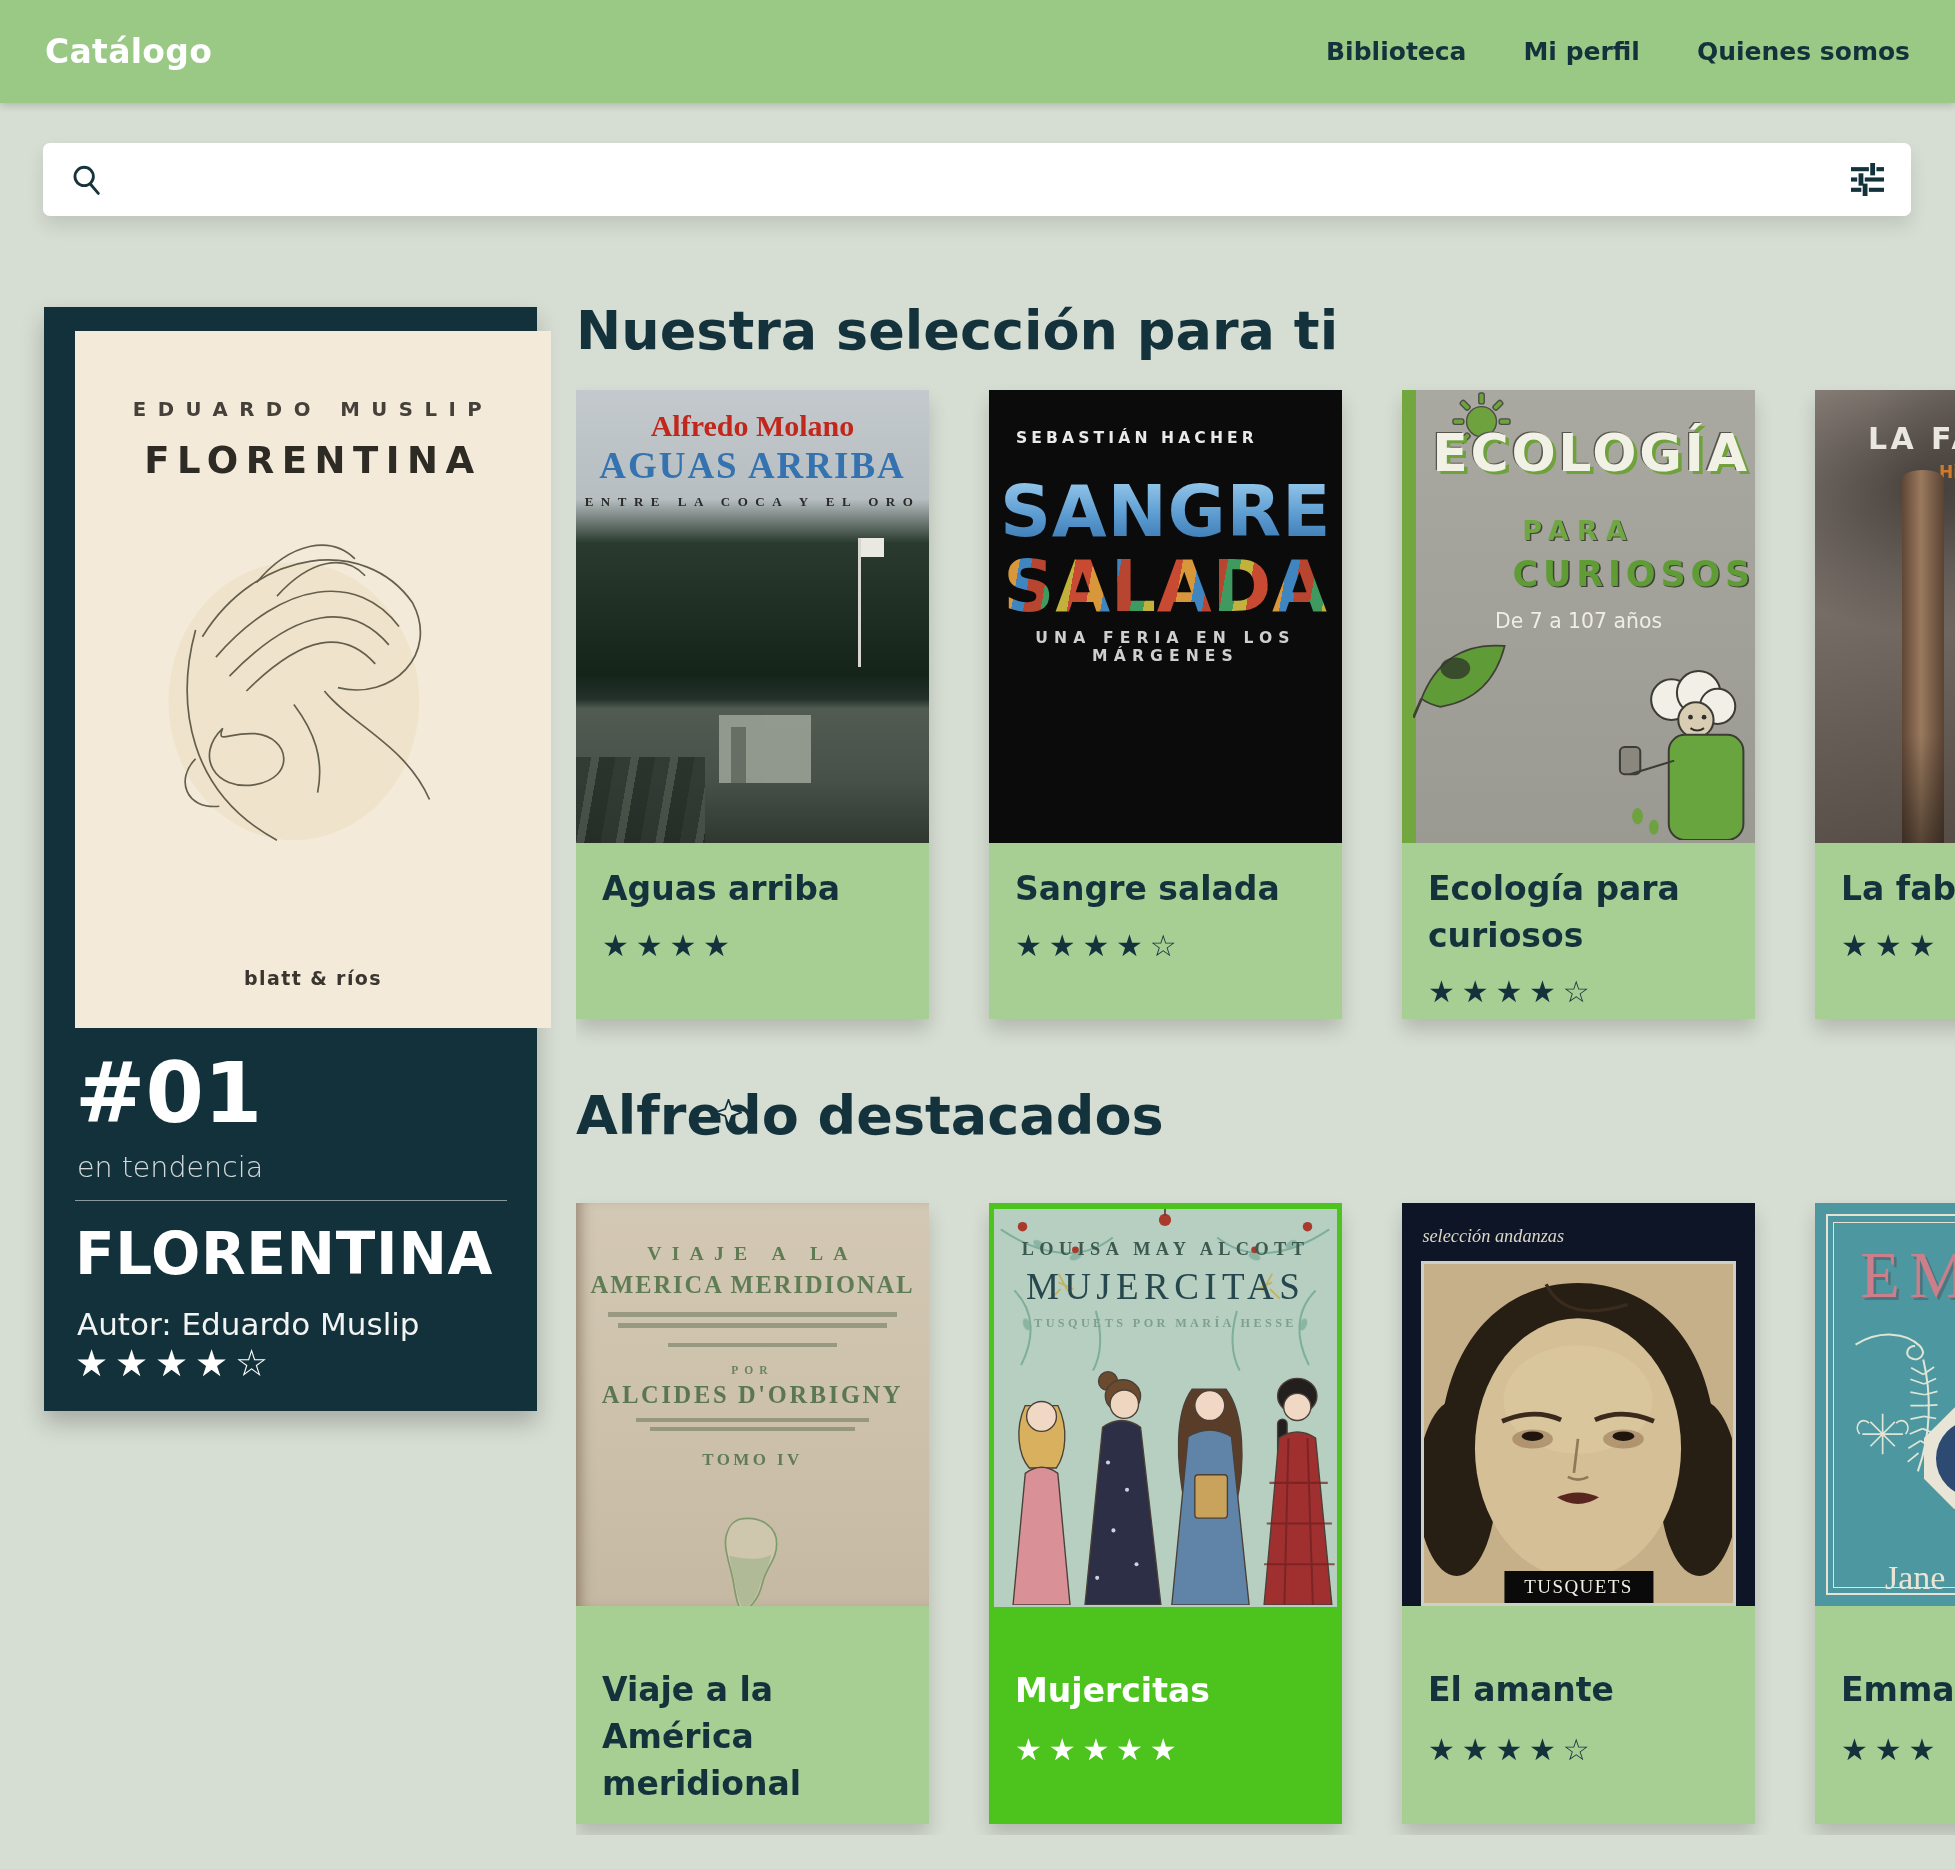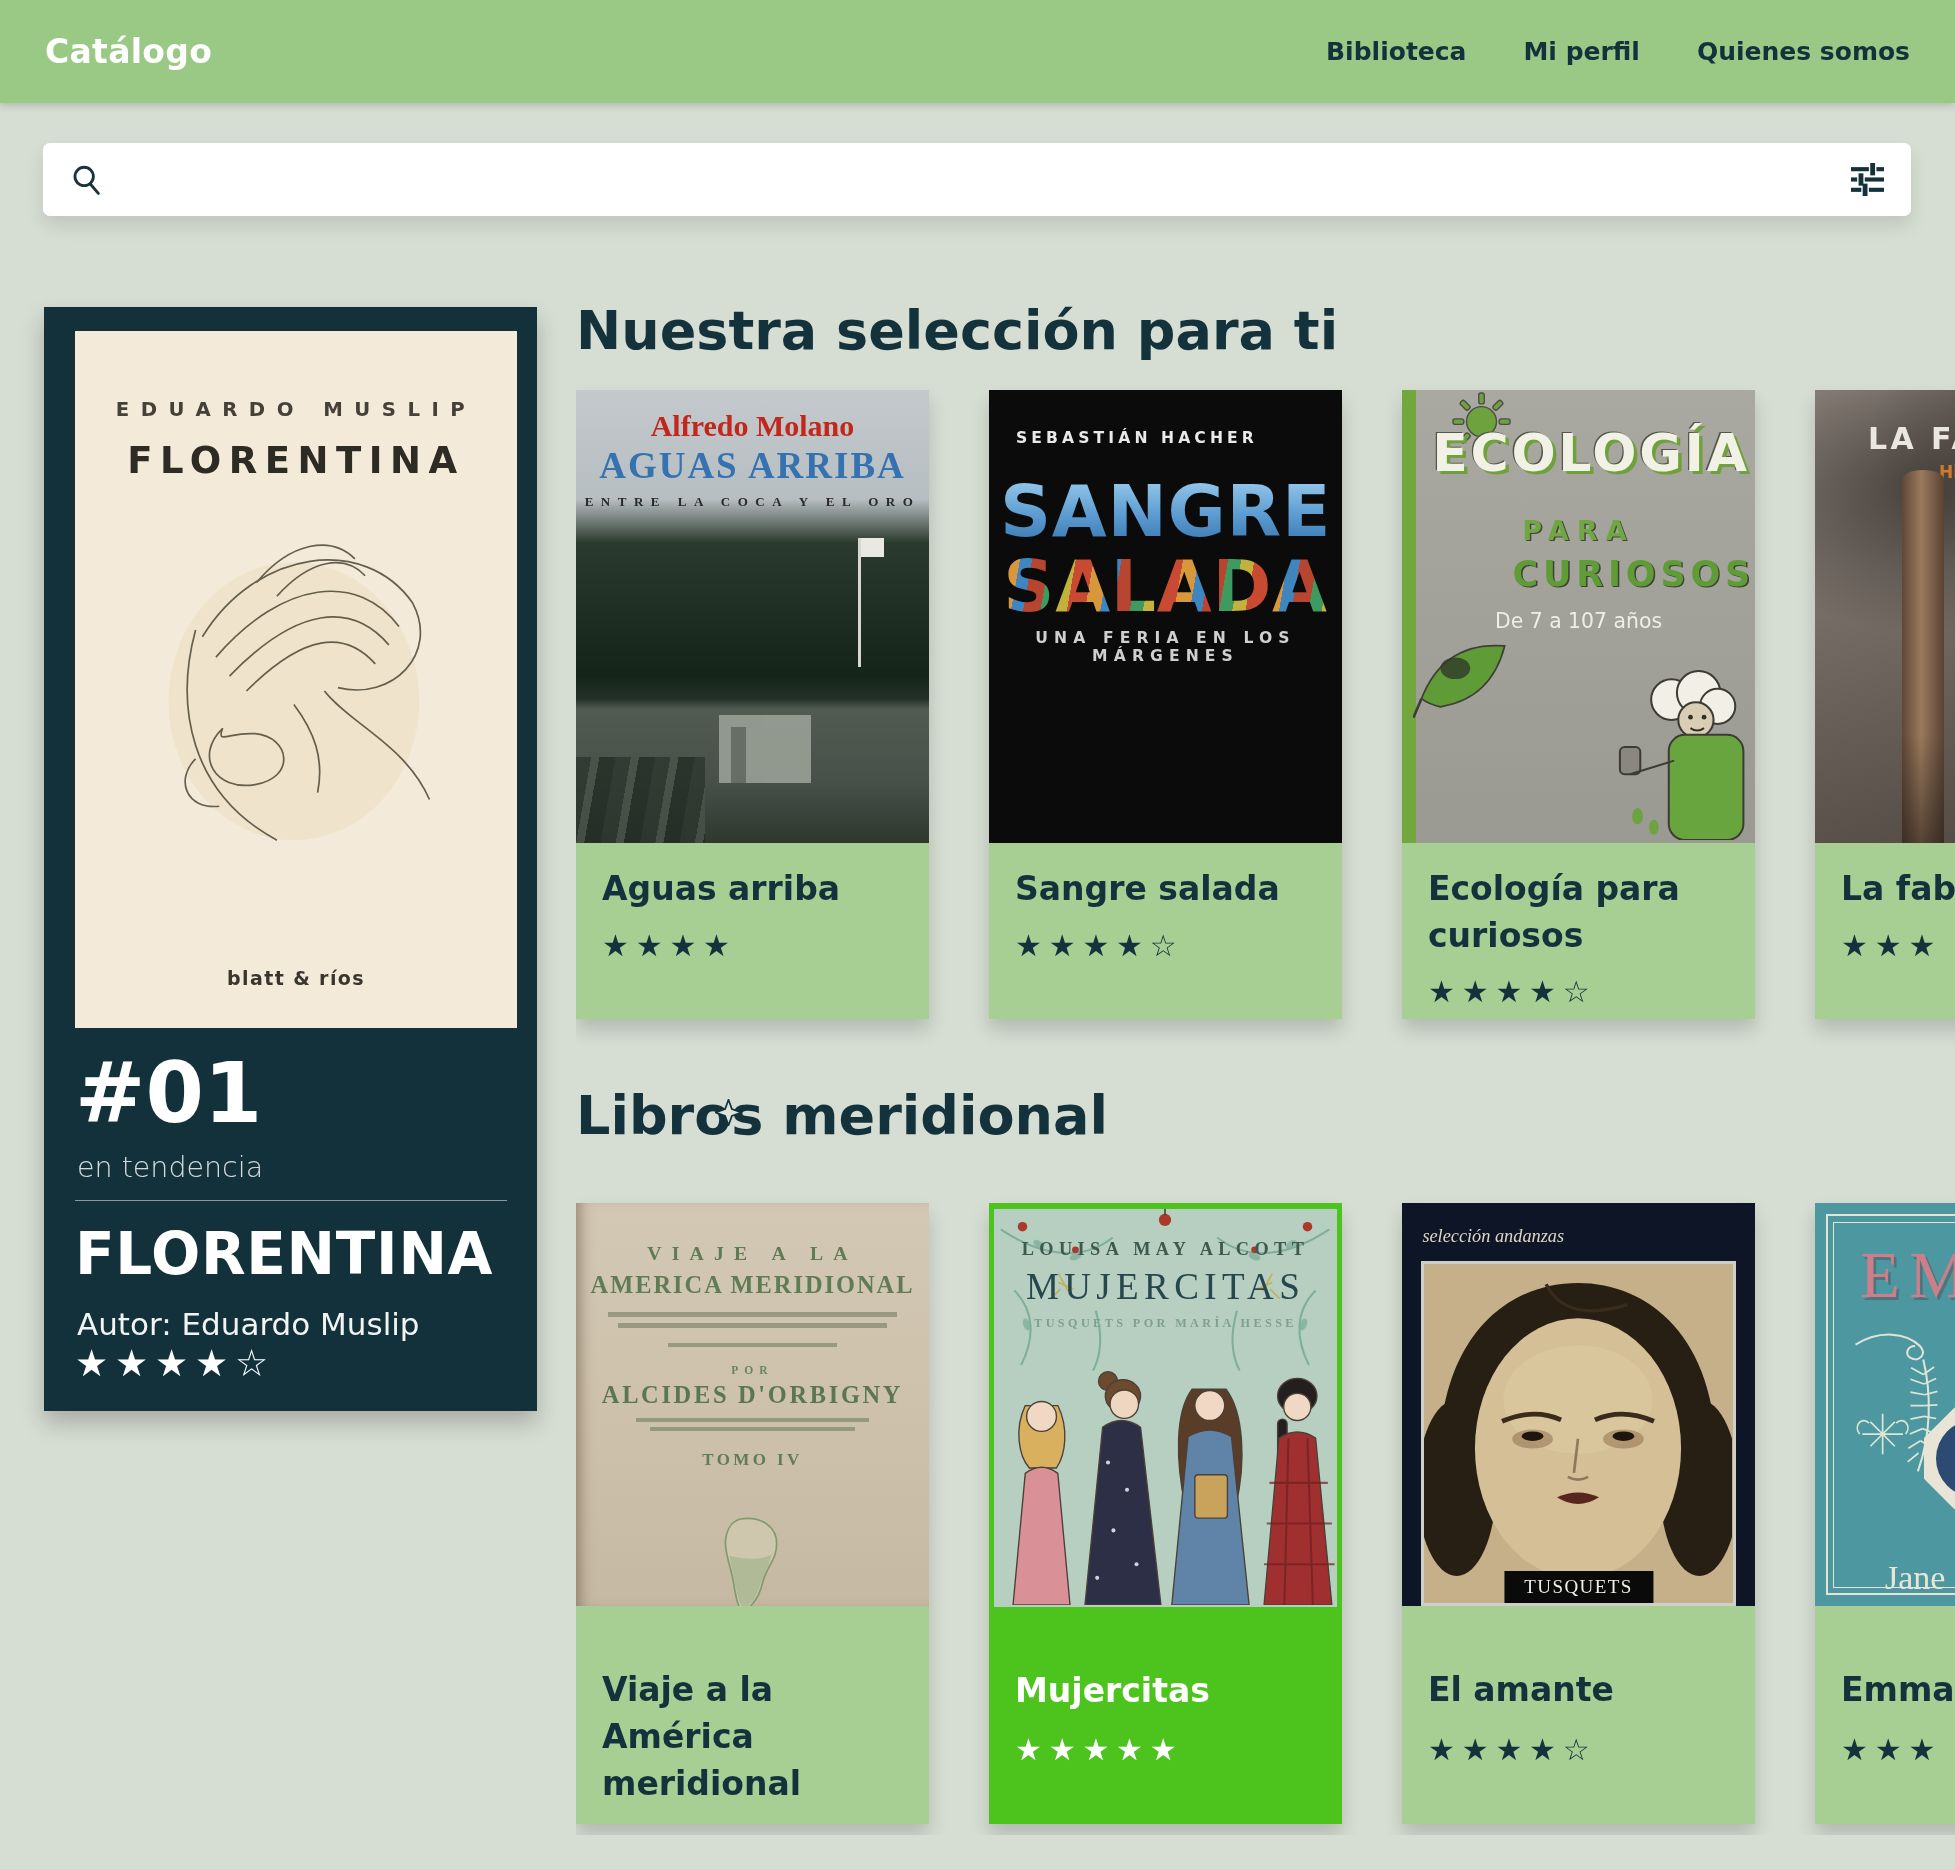--- a/index.html
+++ b/index.html
@@ -17,21 +17,21 @@
   
   .search-bar{position:absolute;top:143px;left:43px;width:1868px;height:73px;background:#fff;
     border-radius:6.8px;box-shadow:0 9.5px 17.7px rgba(0,0,0,.10);
     display:flex;align-items:center;padding:0 27px;box-sizing:border-box;}
   .search-input{flex:1;border:none;outline:none;background:transparent;font-size:26px;
     margin:0 20.4px;color:#14323c;font-family:inherit;}
   .icon-btn{flex:none;display:flex;align-items:center;justify-content:center;cursor:pointer;}
   
   .trending{position:absolute;top:307px;left:44px;width:493px;height:1104px;background:#12313a;
     box-shadow:0 12.2px 22px rgba(0,0,0,.22);}
-  .trending-cover{position:absolute;top:24.4px;left:31px;width:442px;height:697px;background:#f3ead9;overflow:hidden;}
+  .trending-cover{position:absolute;top:24.4px;left:31px;width:476px;height:697px;background:#f3ead9;overflow:hidden;}
   .fl-author{margin-top:67px;text-align:center;font-size:19.7px;letter-spacing:11.5px;color:#45413a;font-weight:600;}
   .fl-title{margin-top:17.7px;text-align:center;font-size:37px;letter-spacing:7.5px;color:#2e2b25;font-weight:bold;}
   .fl-art{position:absolute;left:46px;top:170px;}
   .fl-publisher{position:absolute;bottom:39px;width:100%;text-align:center;font-size:19px;font-weight:bold;color:#3a362f;letter-spacing:1.4px;}
   .rank{position:absolute;left:31px;top:737px;font-size:84px;font-weight:bold;color:#fff;}
   .rank-caption{position:absolute;left:33px;top:844px;font-size:28.5px;font-weight:300;color:rgba(255,255,255,.82);}
   .divider{position:absolute;left:31px;top:893px;width:432px;height:1.4px;background:rgba(255,255,255,.5);}
   .trend-title{position:absolute;left:31px;top:913px;font-size:58px;font-weight:bold;color:#fff;letter-spacing:0.7px;}
   .trend-author{position:absolute;left:33px;top:999px;font-size:31px;color:#f2f4f3;}
   .trend-stars{position:absolute;left:31px;top:1035px;font-size:37px;letter-spacing:6.8px;color:#fff;}
@@ -299,21 +299,21 @@
         <div class="lf-chimney"></div>
       </div>
       <div class="card-label">
         <div class="card-title">La fab</div>
         <div class="star-row">★★★</div>
       </div>
     </div>
   </div>
 
   <div class="heading2-wrap">
-    <h1 class="section-heading">Libros meridional</h1>
+    <h1 class="section-heading">Alfredo destacados</h1>
     <span class="sparkle">
       <svg width="27" height="27" viewBox="0 0 40 40">
         <path d="M20 1 L25 15 L39 20 L25 25 L20 39 L15 25 L1 20 L15 15 Z" fill="#dfe5da" stroke="#14323c" stroke-width="2.5"></path>
       </svg>
     </span>
   </div>
 
   <div class="cards-row row2">
 
     <div class="card">

